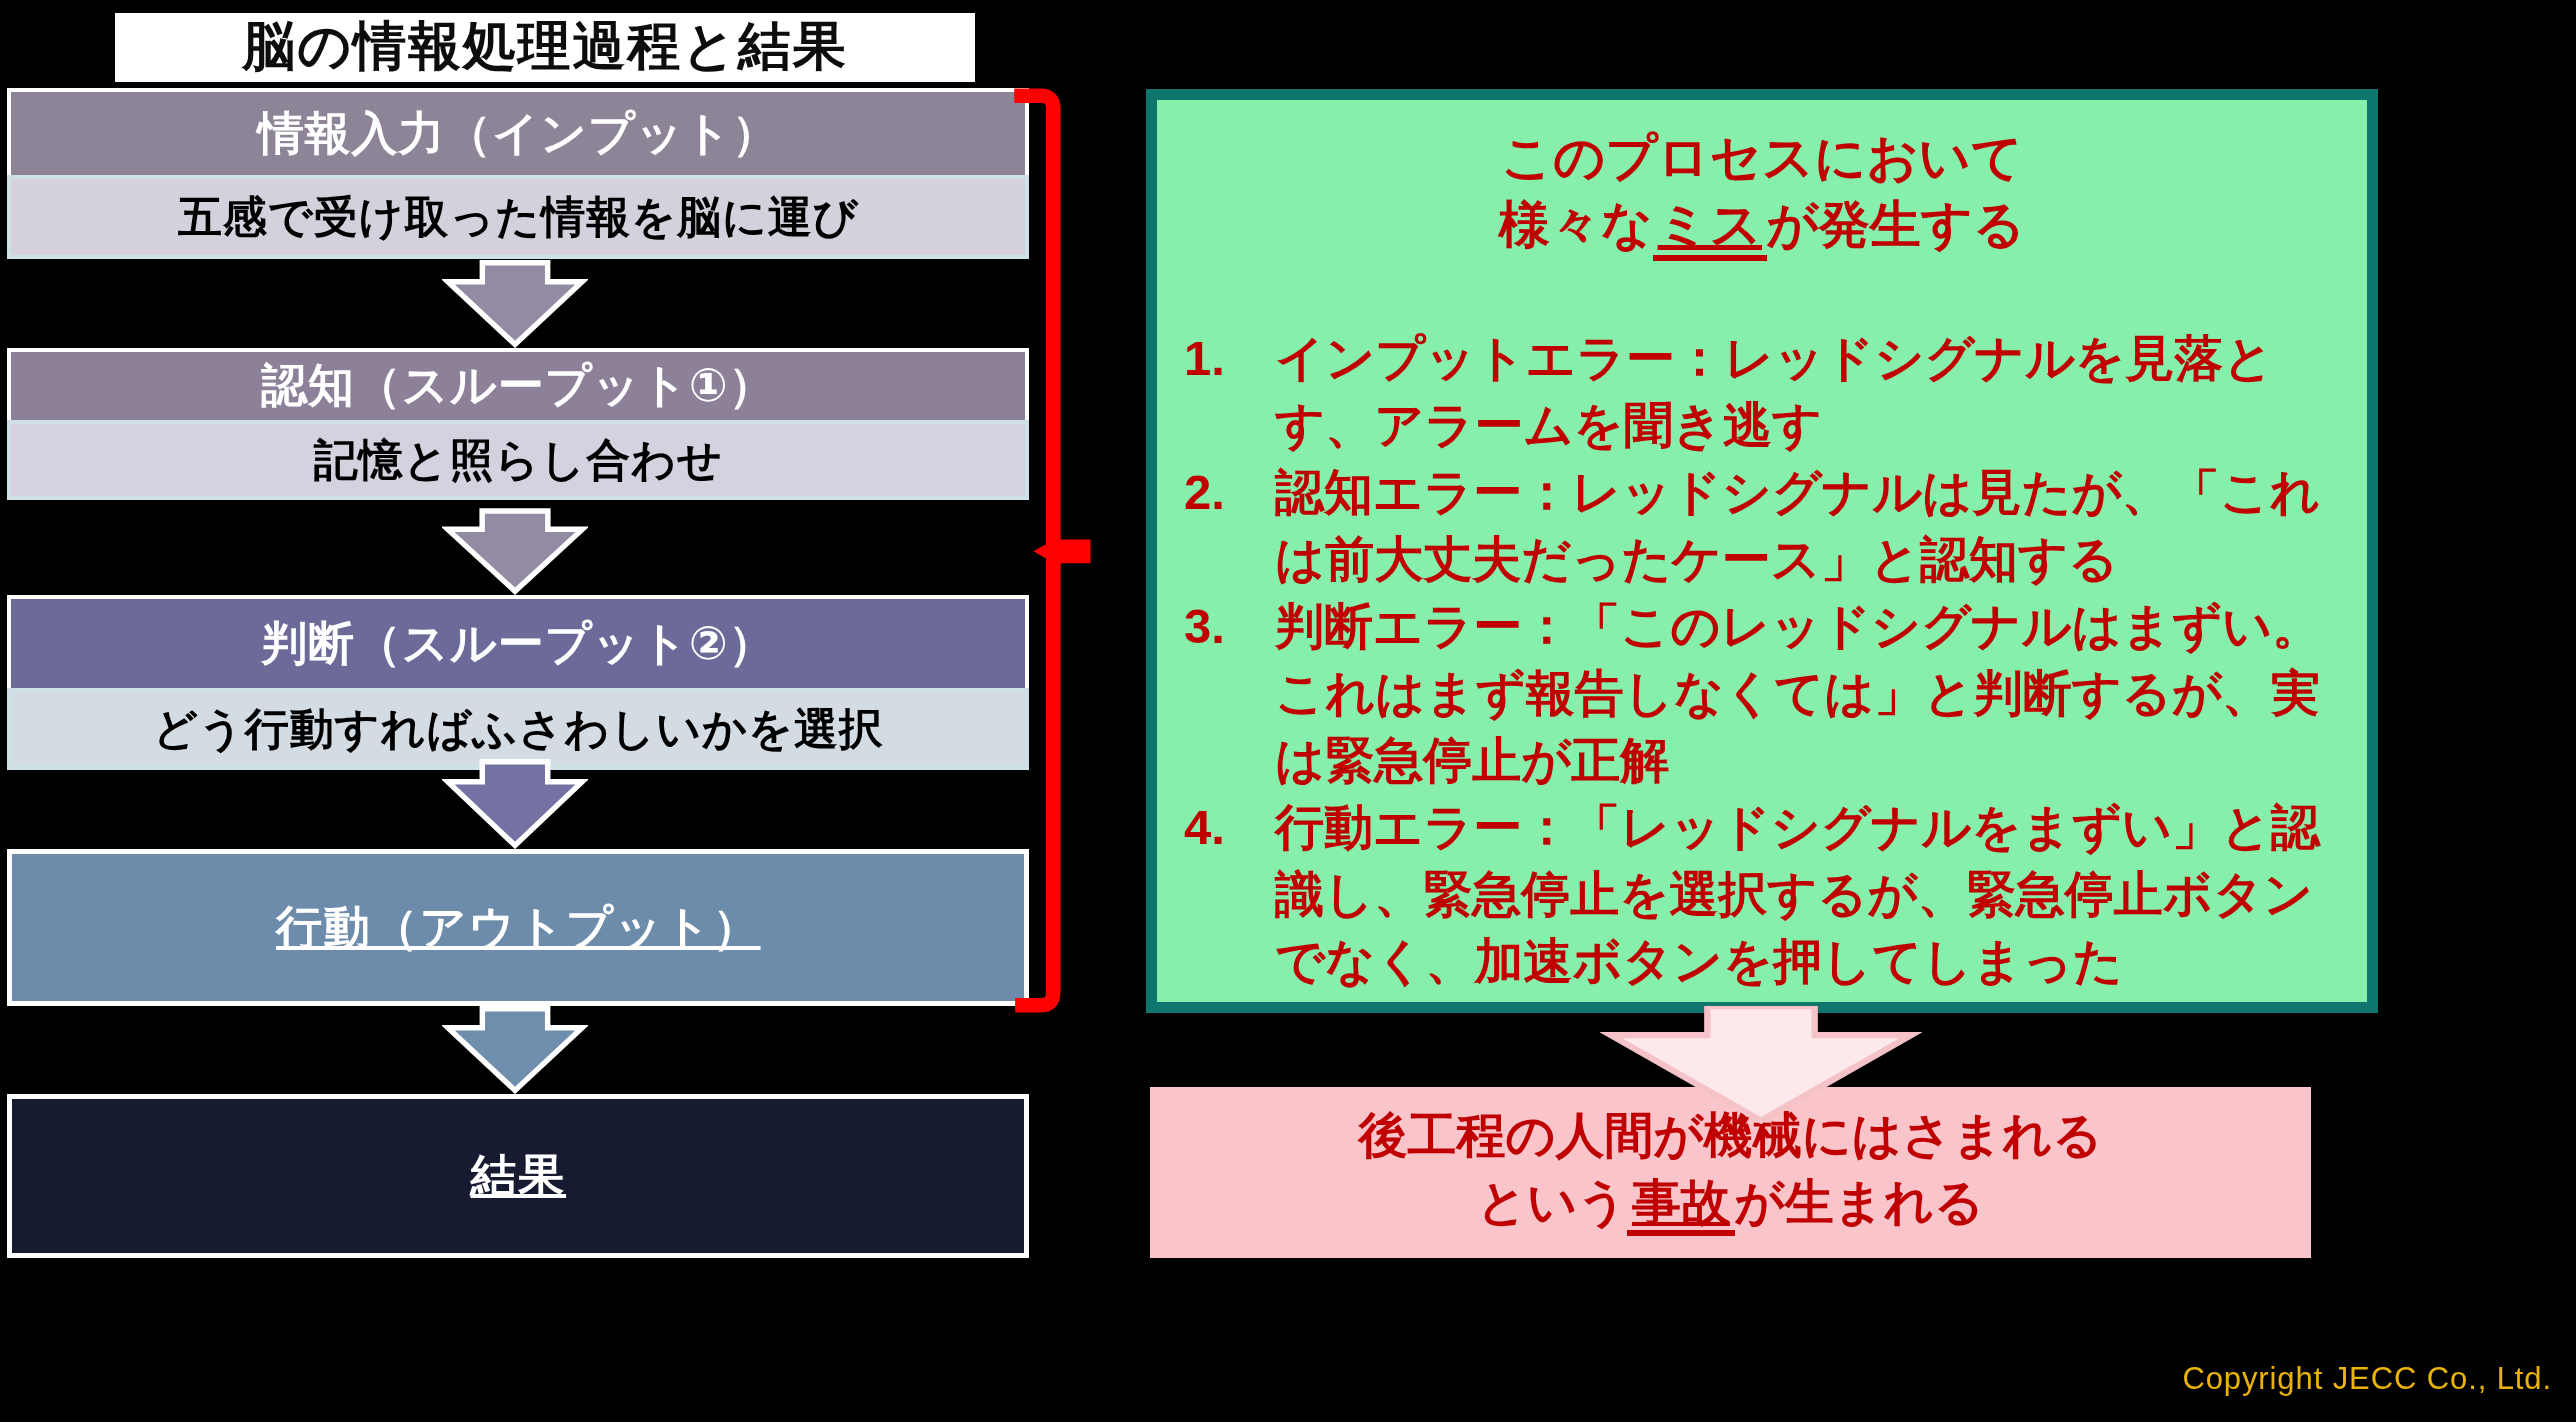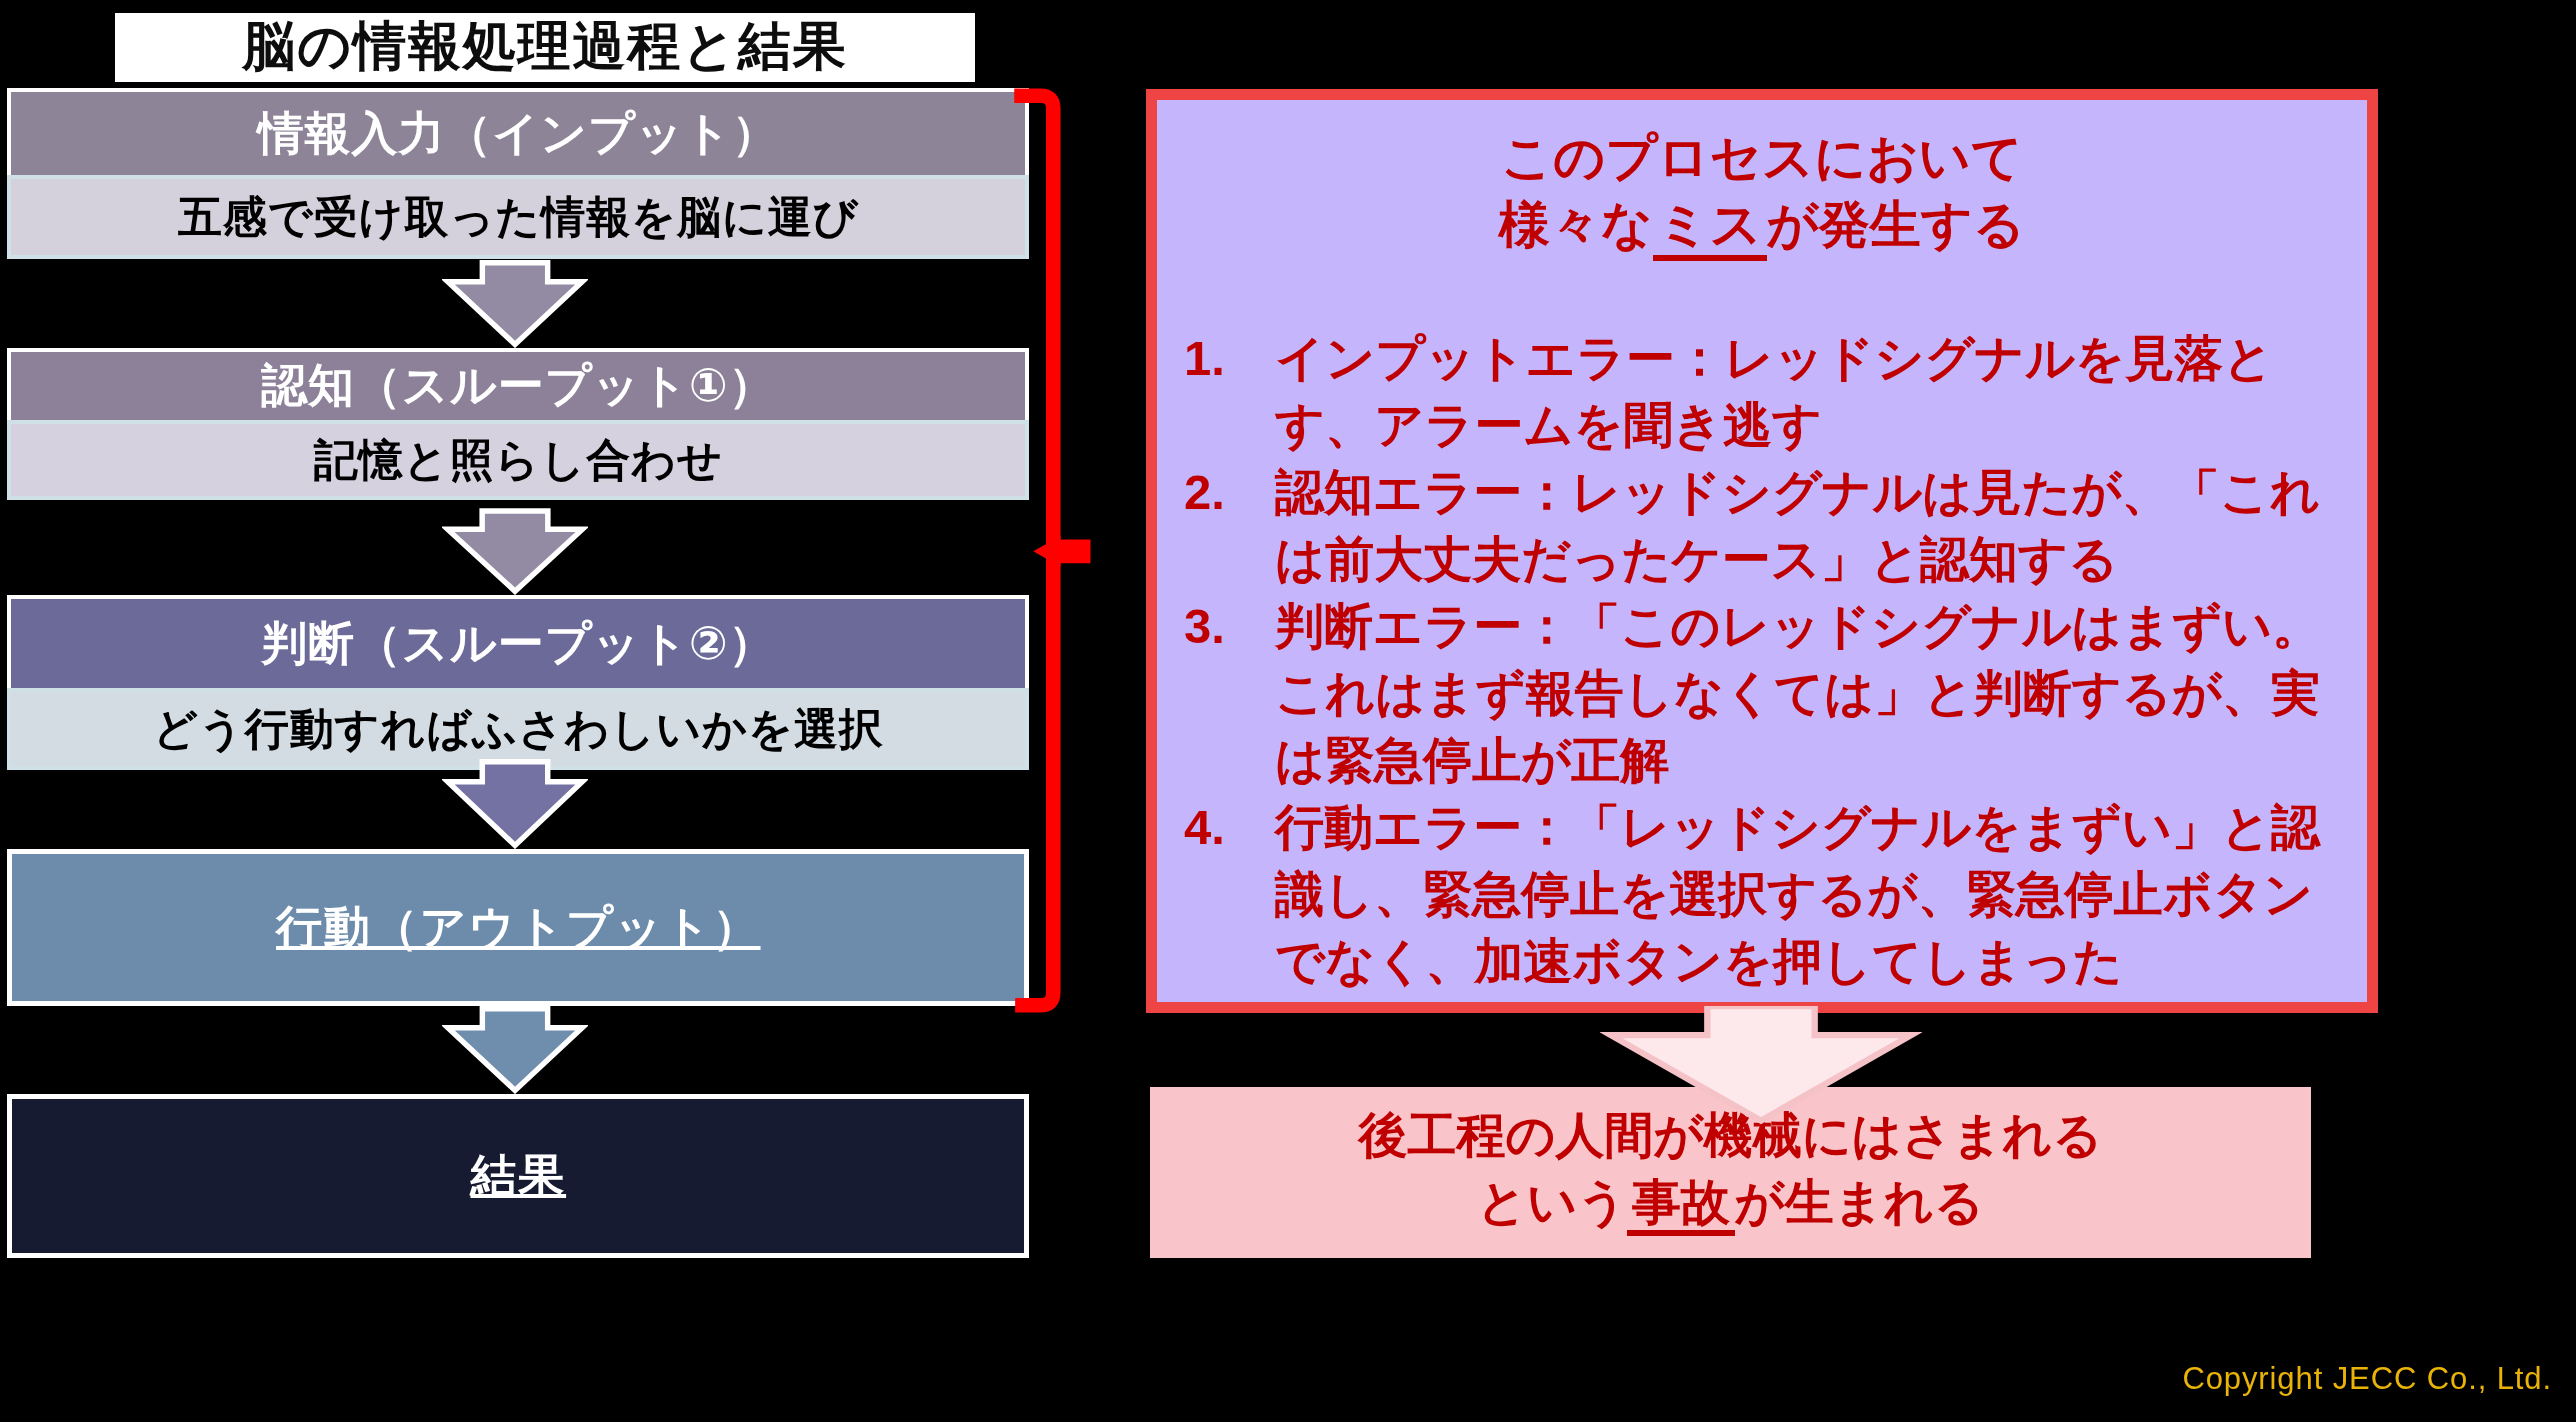--- a/index.html
+++ b/index.html
@@ -43,29 +43,29 @@
   #arrow2 { top:508px; height:87px; }
   #arrow3 { top:759px; height:90px; }
   #arrow4 { top:1006px; height:88px; }
 
   
   #bracket { position:absolute; left:997px; top:77px; width:118px; height:956px; }
 
   
   .note-box {
     position:absolute; left:1146px; top:89px; width:1232px; height:924px;
-    background:#c4b5fd; border:11px solid #ef4444; color:#c00000;
+    background:#86efac; border:11px solid #0f766e; color:#c00000;
   }
   .note-head { text-align:center; font-size:51px; line-height:67px; font-weight:bold;
                margin:24px 9px 67px 9px; }
   .note-box ol { list-style:none; margin:0 24px 0 27px; font-size:49px; line-height:67px;
                  font-weight:bold; line-break:loose; }
   .note-box li { position:relative; padding-left:91px; }
   .note-box .num { position:absolute; left:0; top:0; }
-  .em-underline { border-bottom:6.4px solid #c00000; padding:0 4.6px 1.8px 4.6px; }
+  .em-underline { border-bottom:6.4px solid #c00000; padding:0 4.6px 1.8px 4.6px;text-decoration:underline; }
 
   .outcome-box {
     position:absolute; left:1150px; top:1087px; width:1161px; height:171px;
     background:#f9c5ca; color:#c00000; text-align:center;
     font-size:49px; line-height:67px; font-weight:bold; padding-top:14.6px;
   }
   #pink-arrow { position:absolute; left:1600px; top:1006px; width:322px; height:122px; }
 
   .copyright {
     position:absolute; right:24px; top:1361px; font-size:31px; color:#eab308;

